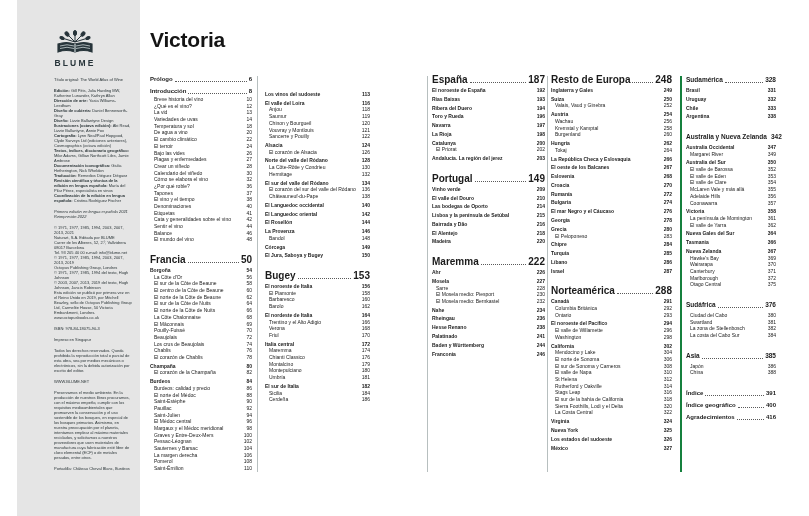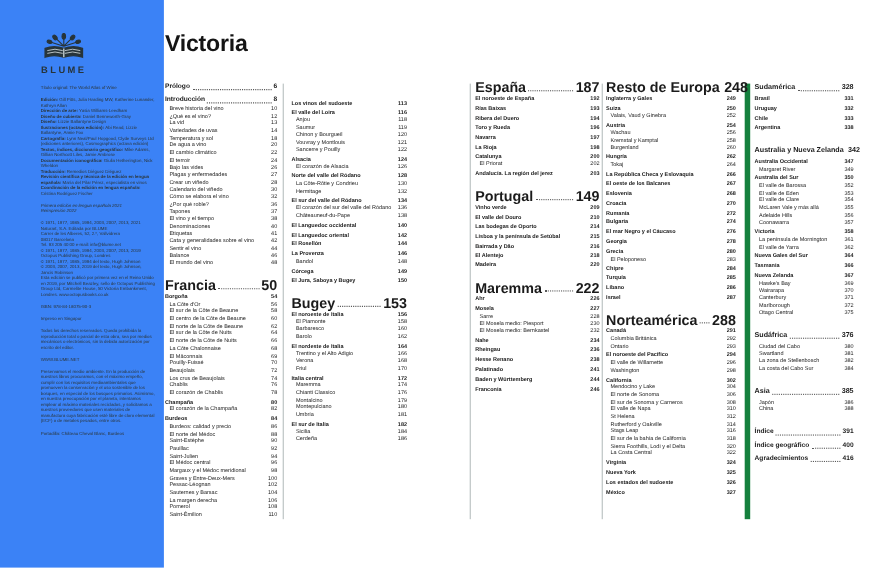--- a/index.html
+++ b/index.html
@@ -4,22 +4,22 @@
 <style>
   html,body{margin:0;padding:0}
   body{
     width:809px;height:516px;position:relative;overflow:hidden;
     background:#ffffff;color:#1b1b1b;
     font-family:"Liberation Sans", sans-serif;
     -webkit-font-smoothing:antialiased;
   }
   
   .sidebar{
-    position:absolute;left:0;top:0;width:149px;height:516px;
-    background:#3b82f6;box-sizing:border-box;
+    position:absolute;left:17px;top:0;width:123px;height:516px;
+    background:#e5e5e5;box-sizing:border-box;
     padding:30px 8px 0 37px;color:#2b3538;
   }
   .logo{width:48px;margin:0 0 9px -3px;text-align:center}
   .logo svg{display:block;margin:0 auto}
   .logo-name{font-weight:bold;font-size:8.5px;letter-spacing:2.2px;color:#27343a;margin-top:2px}
   .s-title{font-size:4px;line-height:5px;margin-bottom:6px}
   .cl{font-size:4px;line-height:5px}
   .cl b{font-weight:bold}
   .s-block{margin-bottom:6px}
   .s-par{font-size:4px;line-height:5px}
@@ -28,28 +28,28 @@
   
   .contenido{
     position:absolute;left:150px;top:28px;
     font-size:21px;font-weight:bold;color:#141414;letter-spacing:-0.2px;
   }
   .toc{position:absolute;left:150px;top:76px;display:flex;align-items:stretch}
   .col{box-sizing:border-box}
   .c1{width:108px;padding-right:5px;border-right:1px solid #b7bfbf}
   .c2{width:170px;padding:16px 57px 0 7px;border-right:1px solid #b7bfbf}
   .c3{width:120px;padding:0 2px 0 4px;border-right:1px solid #b7bfbf}
-  .c4{width:134px;padding:0 8px 0 3px;border-right:5px solid #15803d}
+  .c4{width:134px;padding:0 8px 0 3px;border-right:2px solid #15803d}
   .c5{width:94px;padding-left:4px}
   .row{display:flex;align-items:flex-end;white-space:nowrap}
   .row .lb{flex:0 0 auto}
   .row .sp{flex:1 1 auto}
   .row .lead{flex:1 1 auto;border-bottom:1px dotted #5a5a5a;margin:0 2px 1px 2px}
   .row .num{flex:0 0 auto}
-  .h1{font-size:13px;font-weight:bold;margin:13px 0 4px;line-height:8px}
+  .h1{font-size:10px;font-weight:bold;margin:13px 0 4px;line-height:8px}
   .c5 .h1{font-size:6.5px}
   .h2{font-size:6px;font-weight:bold;margin:5px 0 2px;line-height:7px}
   .b{font-size:5px;font-weight:bold;margin-top:3.2px;line-height:5.6px}
   .s{font-size:5px;margin-top:1.1px;line-height:5.6px;padding-left:4px}
   .col .row:first-child{margin-top:0}
   .gap{height:9px}
 </style>
 </head>
 <body>
 

